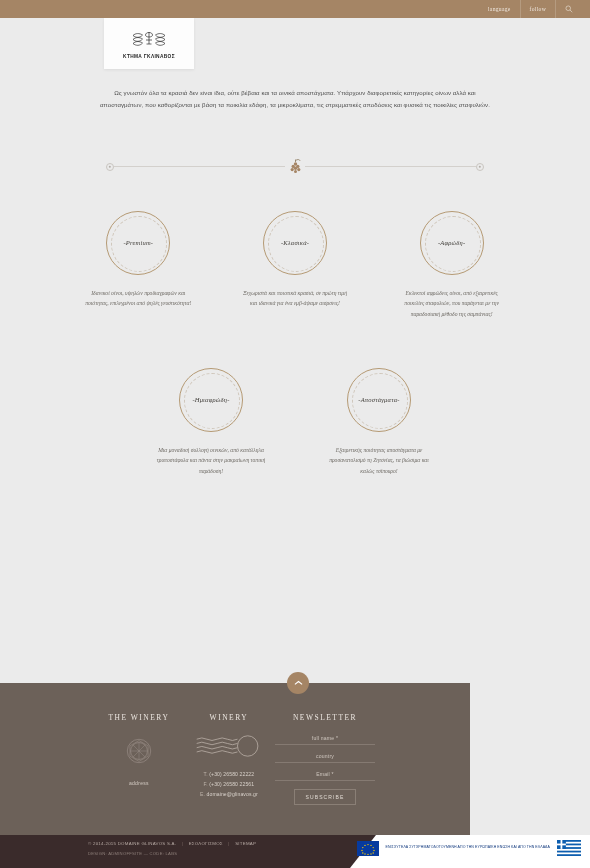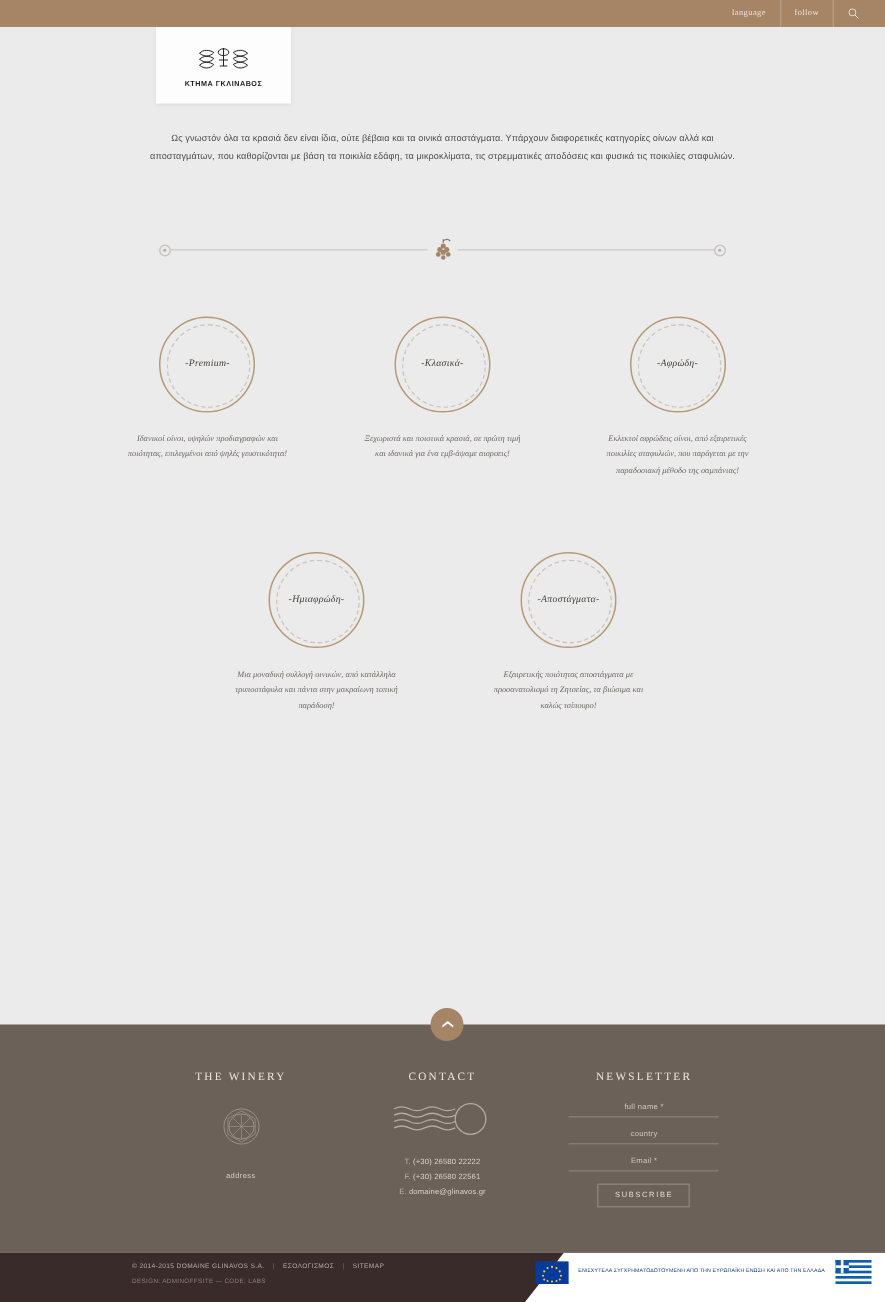--- a/index.html
+++ b/index.html
@@ -137,21 +137,21 @@
   .scrolltop {
     position:absolute; left:287px; top:672px;
     width:22px; height:22px; border-radius:50%;
     background:#a58565; display:flex;
     align-items:center; justify-content:center;
     z-index:12;
   }
 
   
   .footer {
-    position:absolute; left:0; top:683px; width:590px; height:152px;
+    position:absolute; left:0; top:683px; width:470px; height:152px;
     background:#6c6159;
   }
   .fcols {
     display:flex; padding:30px 95px 0; gap:0;
   }
   .fcol { flex:1; text-align:center; }
   .fcol.contact { flex:1.05; }
   .fcol h3 {
     font-family:"Liberation Serif", serif;
     font-size:7.5px; font-weight:normal; color:#ece6e0;
@@ -322,21 +322,21 @@
       <svg class="winery-seal" viewBox="0 0 40 40">
         <circle cx="20" cy="20" r="18" fill="none" stroke="#9c9089" stroke-width="1"></circle>
         <circle cx="20" cy="20" r="13" fill="none" stroke="#9c9089" stroke-width="1"></circle>
         <path d="M7 20 h26 M20 7 v26 M11 11 l18 18 M29 11 l-18 18" stroke="#9c9089" stroke-width=".7"></path>
         <polygon points="20,4 34,12 34,28 20,36 6,28 6,12" fill="none" stroke="#9c9089" stroke-width=".8"></polygon>
       </svg>
       <div class="addr">address</div>
     </div>
 
     <div class="fcol contact">
-      <h3>CONTACT</h3>
+      <h3>WINERY</h3>
       <svg class="contact-mark" viewBox="0 0 80 28">
         <g fill="none" stroke="#b5aaa2" stroke-width="1">
           <path d="M2 6 q6 -3 12 0 t12 0 t12 0 t12 0"></path>
           <path d="M2 11 q6 -3 12 0 t12 0 t12 0 t12 0"></path>
           <path d="M2 16 q6 -3 12 0 t12 0 t12 0 t12 0"></path>
           <path d="M2 21 q6 -3 12 0 t12 0 t12 0 t12 0"></path>
           <circle cx="62" cy="14" r="12"></circle>
         </g>
       </svg>
       <div class="contact-lines">

